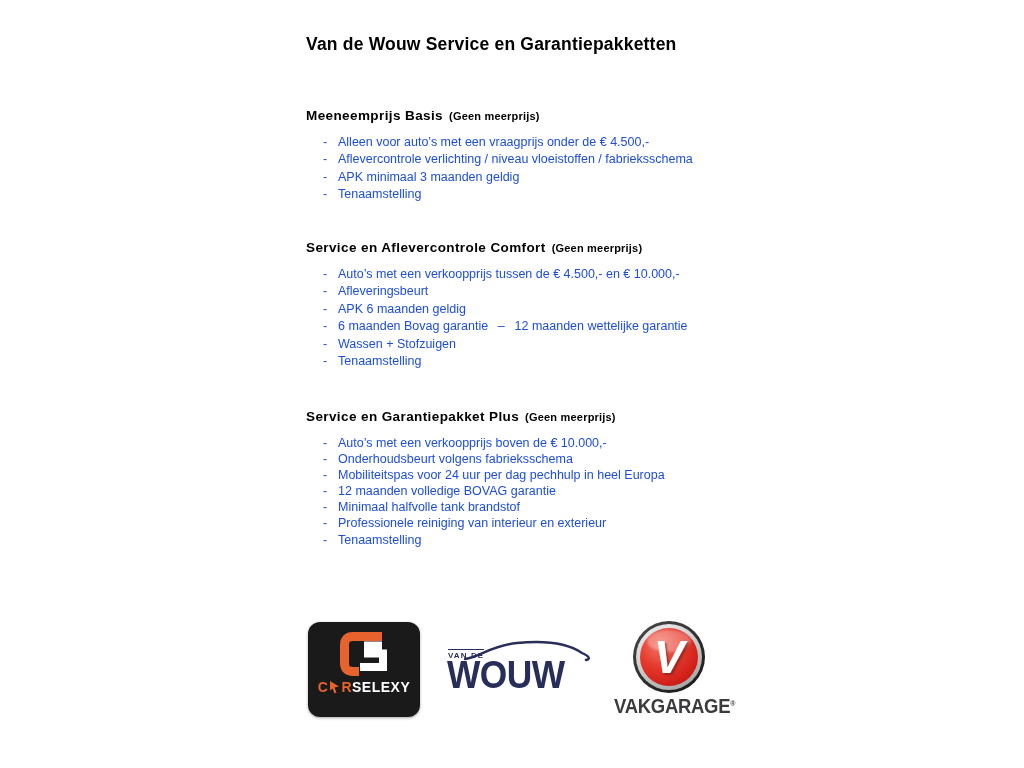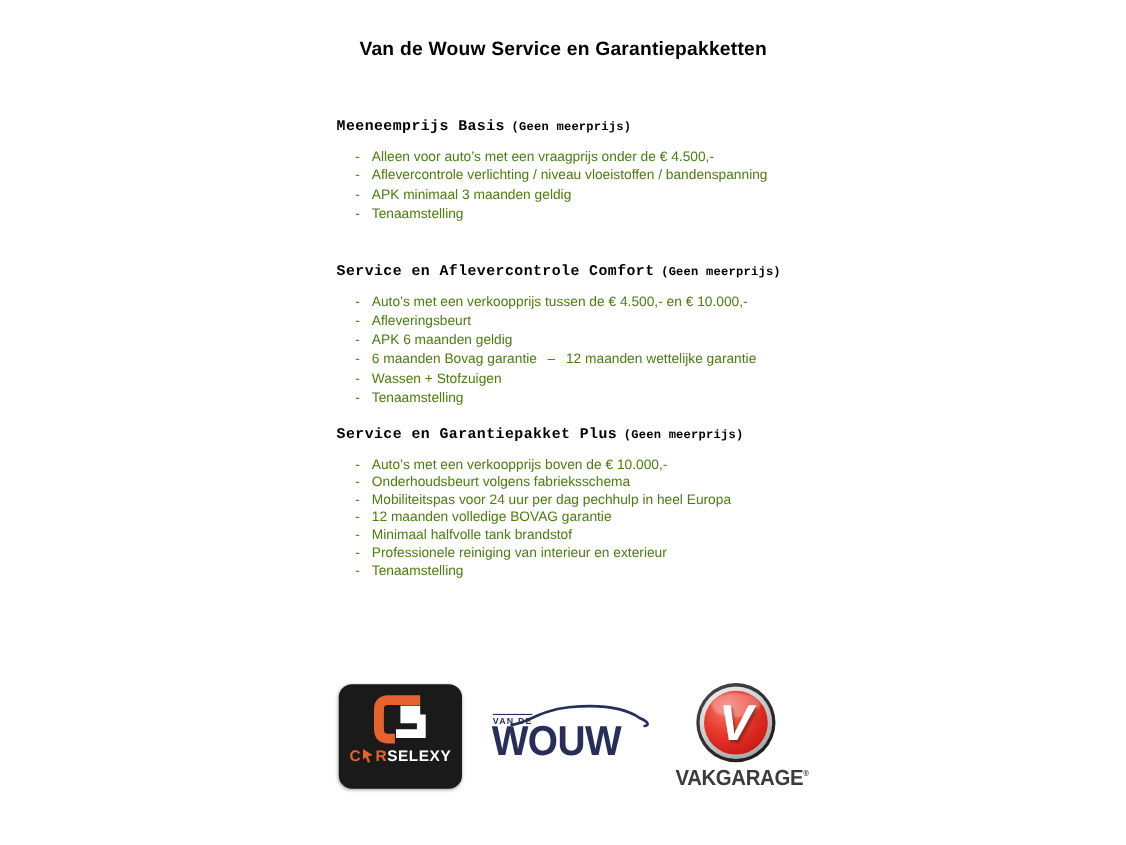--- a/index.html
+++ b/index.html
@@ -2,34 +2,34 @@
 <html><head>
 <meta charset="utf-8">
 <style>
   * { margin: 0; padding: 0; box-sizing: border-box; }
   html, body { width: 1024px; height: 768px; background: #ffffff; overflow: hidden; }
   body { font-family: "Liberation Sans", sans-serif; color: #000; position: relative; }
 
   .page { position: absolute; inset: 0; background: #fff; }
 
   
-  .doc-title { position: absolute; top: 30px; left: 306px; width: 412px; text-align: center; }
+  .doc-title { position: absolute; top: 30px; left: 306px; width: 412px; }
   .doc-title .line { display: block; font-size: 17.5px; font-weight: bold; line-height: 29px; letter-spacing: 0.2px; }
 
   
   .section { position: absolute; left: 306px; width: 440px; }
   .section.s1 { top: 108px; }
   .section.s2 { top: 240px; }
-  .section.s3 { top: 388px; }
-  .sec-head { font-size: 13.5px; font-weight: bold; letter-spacing: 0.4px; white-space: nowrap; font-family: Liberation Mono, monospace; }
+  .section.s3 { top: 409px; }
+  .sec-head { font-size: 13.5px; font-weight: bold; letter-spacing: 0.4px; white-space: nowrap; }
   .sec-note { font-size: 11px; font-weight: bold; letter-spacing: 0.2px; margin-left: 6px; }
   .sec-list { list-style: none; margin-top: 11px; }
   .sec-list li {
     position: relative; padding-left: 32px; font-size: 12.5px;
-    line-height: 17.4px; white-space: nowrap; color: #4d7c0f;
+    line-height: 17.4px; white-space: nowrap; color: #1d4ed8;
   }
   .section.s3 .sec-list li { line-height: 16.1px; }
   .sec-list li::before { content: "-"; position: absolute; left: 17px; }
 
   
   .logo-row { position: absolute; top: 620px; left: 306px; width: 420px; height: 100px; }
 
   
   .carselexy { position: absolute; left: 2px; top: 2px; width: 112px; height: 95px;
     background: #1a1a1a; border-radius: 12px; box-shadow: 0 1px 3px rgba(0,0,0,0.35);
@@ -73,21 +73,21 @@
 <div class="page">
 
   <header class="doc-title">
     <span class="line">Van de Wouw Service en Garantiepakketten</span>
   </header>
 
   <section class="section s1">
     <h2 class="sec-head"><span>Meeneemprijs Basis</span><span class="sec-note">(Geen meerprijs)</span></h2>
     <ul class="sec-list">
       <li>Alleen voor auto’s met een vraagprijs onder de € 4.500,-</li>
-      <li>Aflevercontrole verlichting / niveau vloeistoffen / bandenspanning</li>
+      <li>Aflevercontrole verlichting / niveau vloeistoffen / fabrieksschema</li>
       <li>APK minimaal 3 maanden geldig</li>
       <li>Tenaamstelling</li>
     </ul>
   </section>
 
   <section class="section s2">
     <h2 class="sec-head"><span>Service en Aflevercontrole Comfort</span><span class="sec-note">(Geen meerprijs)</span></h2>
     <ul class="sec-list">
       <li>Auto’s met een verkoopprijs tussen de € 4.500,- en € 10.000,-</li>
       <li>Afleveringsbeurt</li>

